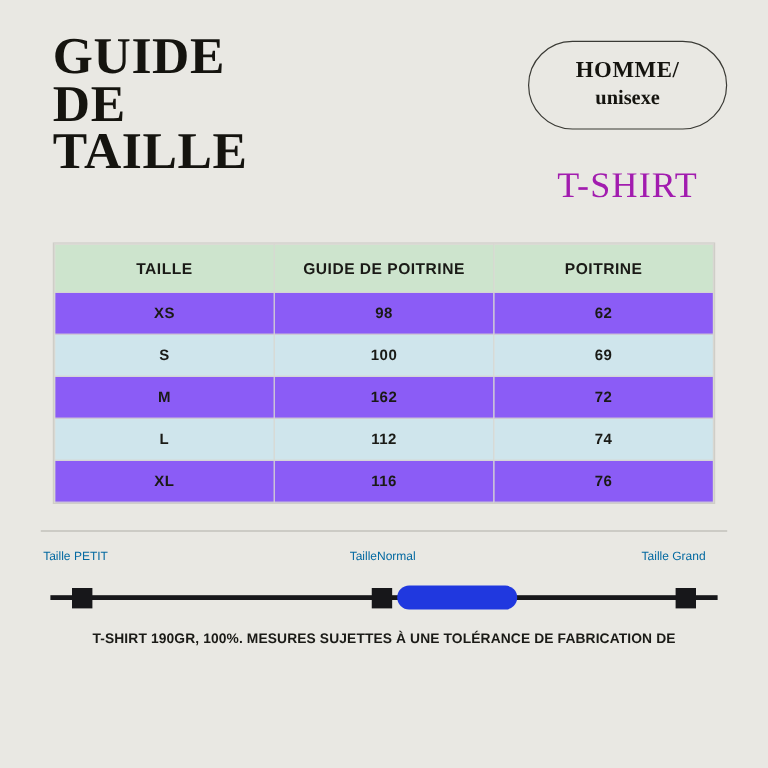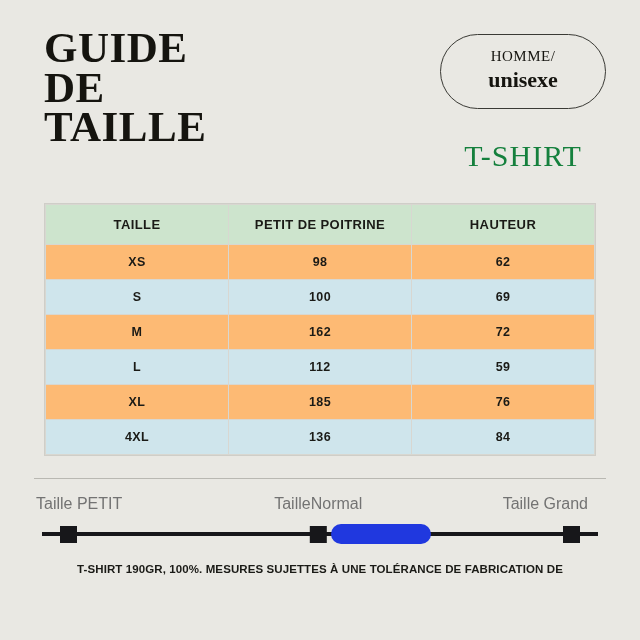--- a/index.html
+++ b/index.html
@@ -43,35 +43,35 @@
     border: 1.5px solid #3a3a35;
     border-radius: 50px;
     width: 166px;
     padding: 13px 10px 15px;
     text-align: center;
     font-family: "Liberation Serif", serif;
     color: #15140f;
   }
   .badge-line1 {
     display: block;
-    font-size: 15px;
-    font-weight: normal;
+    font-size: 19px;
+    font-weight: bold;
     letter-spacing: 0.5px;
   }
   .badge-line2 {
     display: block;
-    font-size: 22px;
+    font-size: 17px;
     font-weight: bold;
     margin-top: 2px;
   }
   .product {
     font-family: "Liberation Serif", serif;
     font-size: 30px;
     letter-spacing: 1px;
-    color: #15803d;
+    color: #a21caf;
     margin-top: 30px;
     text-align: center;
     width: 100%;
   }
 
   
   .table-wrap {
     margin: 30px 44px 0 44px;
     border: 1px solid #cfcec8;
   }
@@ -87,39 +87,39 @@
     color: #1a1a16;
     border: 1px solid #d8d7d1;
     height: 35px;
     letter-spacing: 0.4px;
   }
   thead th {
     background: #cde4cd;
     height: 40px;
     font-size: 13px;
   }
-  tbody tr.odd td { background: #fdba74; }
+  tbody tr.odd td { background: #8b5cf6; }
   tbody tr.even td { background: #cfe5ec; }
 
   
   .slider-area {
     margin: 22px 34px 0 34px;
     position: relative;
   }
   .slider-top-line {
     width: 100%;
     height: 1px;
     background: #b9b8b2;
     margin-bottom: 16px;
   }
   .slider-labels {
     position: relative;
     height: 18px;
-    font-size: 16px;
-    color: #737373;
+    font-size: 10px;
+    color: #0369a1;
   }
   .slider-labels span { position: absolute; top: 0; white-space: nowrap; }
   .lab-left  { left: 2px; }
   .lab-mid   { left: 50%; transform: translateX(-52%); }
   .lab-right { right: 18px; }
 
   .track-row {
     position: relative;
     height: 26px;
     margin-top: 8px;
@@ -177,22 +177,22 @@
       </div>
       <div class="product">T-SHIRT</div>
     </div>
   </div>
 
   <div class="table-wrap">
     <table>
       <thead>
         <tr>
           <th>TAILLE</th>
-          <th>PETIT DE POITRINE</th>
-          <th>HAUTEUR</th>
+          <th>GUIDE DE POITRINE</th>
+          <th>POITRINE</th>
         </tr>
       </thead>
       <tbody>
         <tr class="odd">
           <td>XS</td>
           <td>98</td>
           <td>62</td>
         </tr>
         <tr class="even">
           <td>S</td>
@@ -200,31 +200,26 @@
           <td>69</td>
         </tr>
         <tr class="odd">
           <td>M</td>
           <td>162</td>
           <td>72</td>
         </tr>
         <tr class="even">
           <td>L</td>
           <td>112</td>
-          <td>59</td>
+          <td>74</td>
         </tr>
         <tr class="odd">
           <td>XL</td>
-          <td>185</td>
+          <td>116</td>
           <td>76</td>
-        </tr>
-        <tr class="even">
-          <td>4XL</td>
-          <td>136</td>
-          <td>84</td>
         </tr>
       </tbody>
     </table>
   </div>
 
   <div class="slider-area">
     <div class="slider-top-line"></div>
     <div class="slider-labels">
       <span class="lab-left">Taille PETIT</span>
       <span class="lab-mid">TailleNormal</span>

